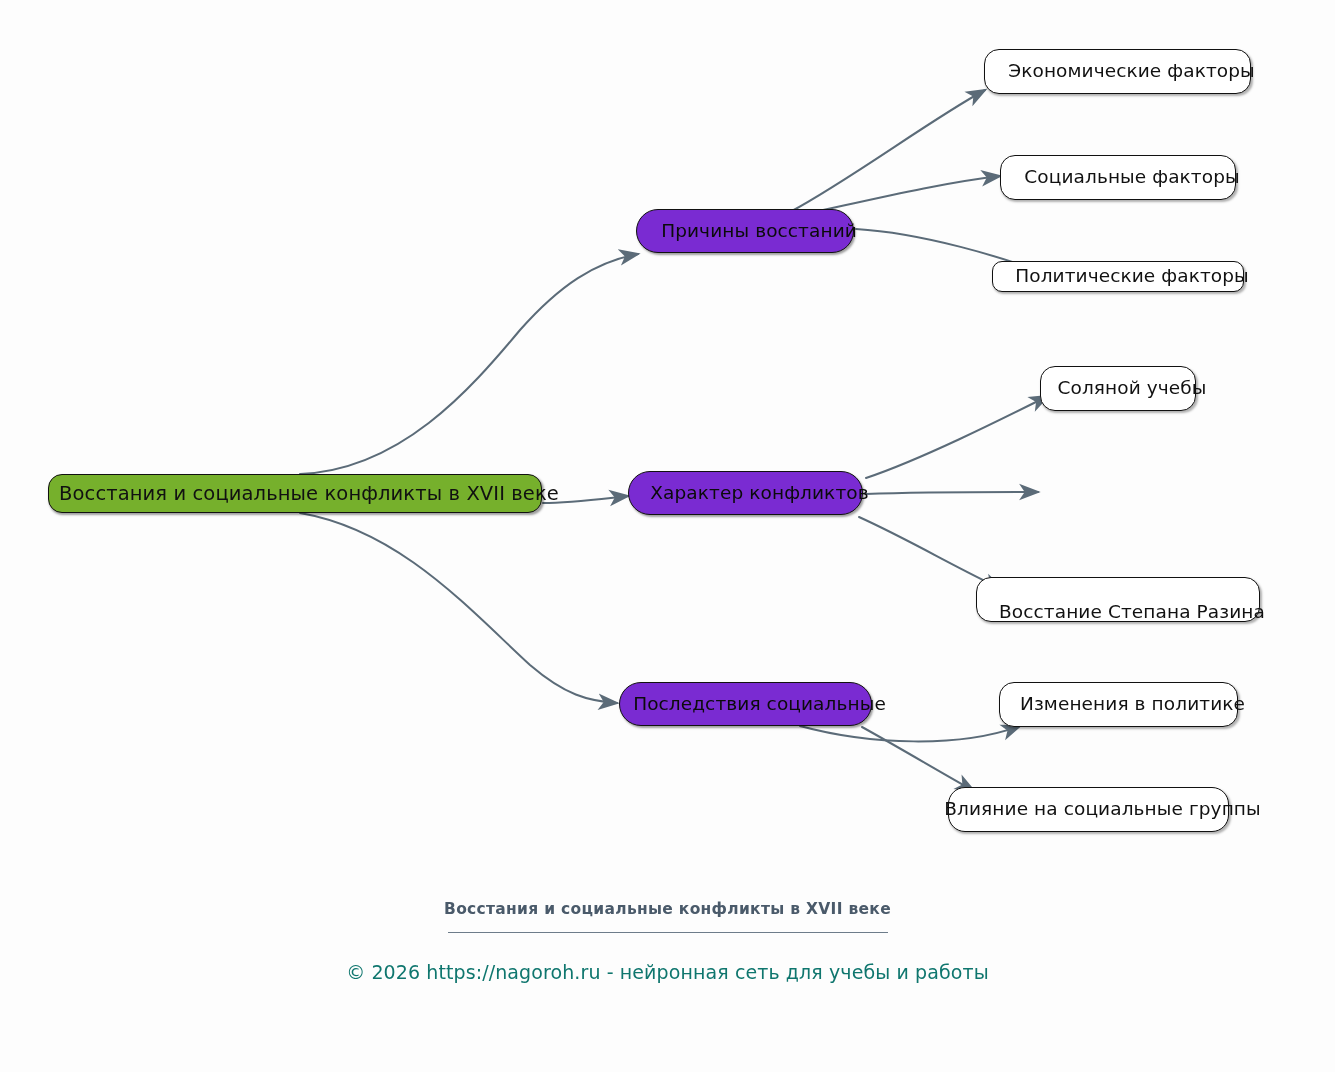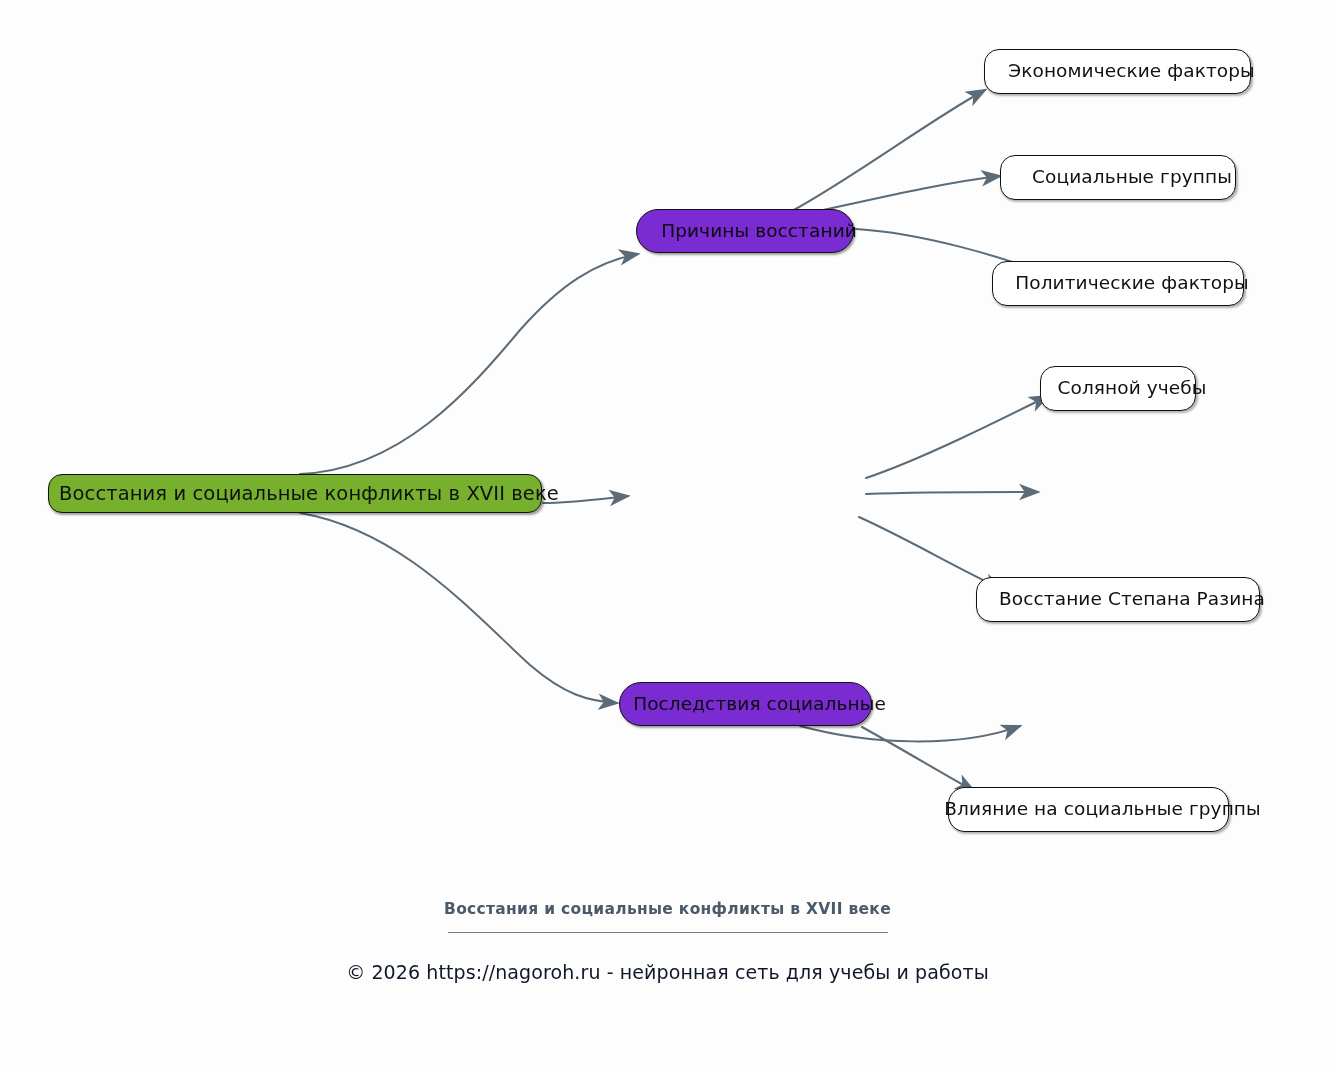--- a/index.html
+++ b/index.html
@@ -82,21 +82,21 @@
   }
   #footer-rule {
     width: 440px;
     height: 0;
     margin: 14px auto 0 auto;
     border-top: 1.4px solid #6d7c8a;
   }
   #footer-credit {
     margin-top: 28px;
     font-size: 19px;
-    color: #0f172a;
+    color: #0f766e;
     letter-spacing: 0.1px;
   }
 </style>
 </head>
 <body>
 
 <div id="canvas-root">
 
   <svg id="edge-layer" viewBox="0 0 1335 1072" width="1335" height="1072">
     <defs>
@@ -126,35 +126,41 @@
     <span>Восстания и социальные конфликты в XVII веке</span>
   </div>
 
   <div class="node node-branch" style="left:636px; top:209px; width:218px; height:44px;">
     <span>Причины восстаний</span>
   </div>
   <div class="node node-leaf" style="left:984px; top:49px; width:267px; height:45px;">
     <span>Экономические факторы</span>
   </div>
   <div class="node node-leaf" style="left:1000px; top:155px; width:236px; height:45px;">
-    <span>Социальные группы</span>
+    <span>Социальные факторы</span>
   </div>
-  <div class="node node-leaf" style="left:992px; top:261px; width:252px; height:45px;">
+  <div class="node node-leaf" style="left:992px; top:261px; width:252px; height:31px;border-radius:10px;">
     <span>Политические факторы</span>
   </div>
 
+  <div class="node node-branch" style="left:628px; top:471px; width:235px; height:44px;">
+    <span>Характер конфликтов</span>
+  </div>
   <div class="node node-leaf" style="left:1040px; top:366px; width:156px; height:45px;">
     <span>Соляной учебы</span>
   </div>
-  <div class="node node-leaf" style="left:976px; top:577px; width:284px; height:45px;">
+  <div class="node node-leaf" style="left:976px; top:577px; width:284px; height:45px;align-items:flex-end;">
     <span>Восстание Степана Разина</span>
   </div>
 
   <div class="node node-branch" style="left:619px; top:682px; width:253px; height:44px;">
     <span>Последствия социальные</span>
+  </div>
+  <div class="node node-leaf" style="left:999px; top:682px; width:239px; height:45px;">
+    <span>Изменения в политике</span>
   </div>
   <div class="node node-leaf" style="left:948px; top:787px; width:281px; height:45px;border-radius:17px;">
     <span>Влияние на социальные группы</span>
   </div>
 
   <div id="footer">
     <div id="footer-title">Восстания и социальные конфликты в XVII веке</div>
     <div id="footer-rule"></div>
     <div id="footer-credit">© 2026 https://nagoroh.ru - нейронная сеть для учебы и работы</div>
   </div>

